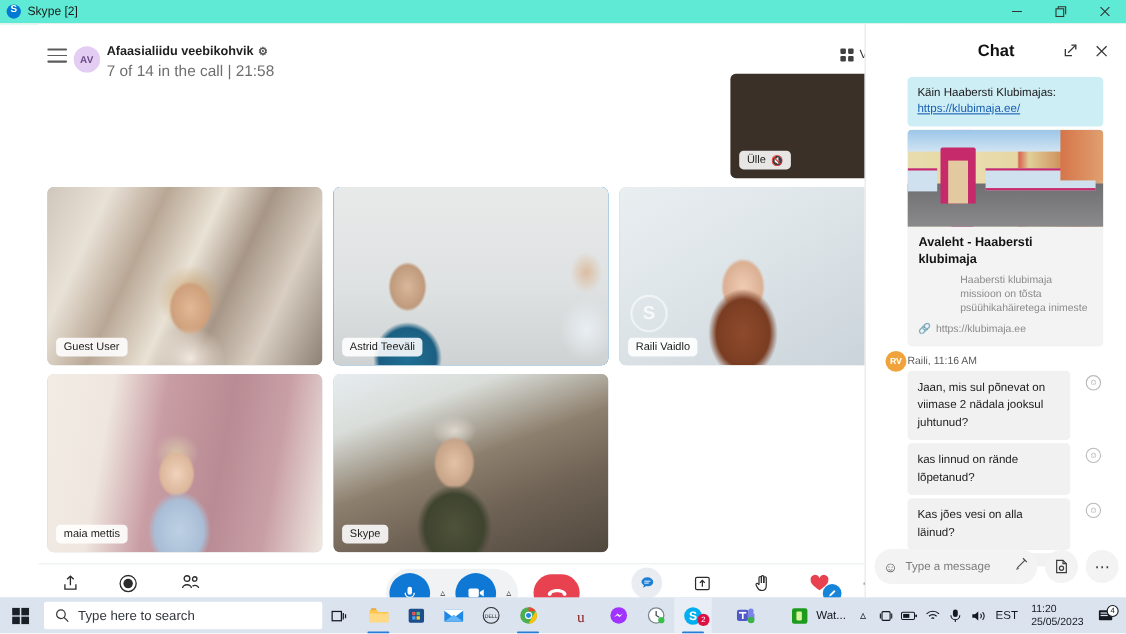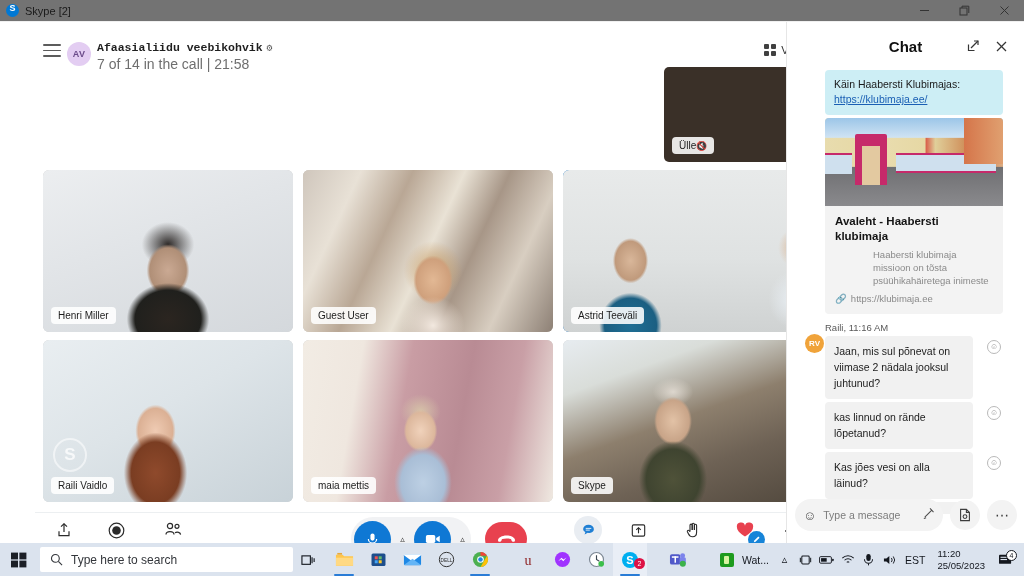--- a/index.html
+++ b/index.html
@@ -7,21 +7,21 @@
     width: 1024px; height: 576px;
     overflow: hidden;
     font-family: "Liberation Sans", sans-serif;
     background: #ffffff;
   }
   .app { position: relative; width: 1024px; height: 576px; background:#fff; }
 
   
   .titlebar {
     position: absolute; top:0; left:0; width:1024px; height:22px;
-    background:#737373; display:flex; align-items:center;
+    background:#5eead4; display:flex; align-items:center;
     border-bottom:1px solid #f0f0f0;
   }
   .tb-icon {
     width:13px; height:13px; margin-left:6px; margin-right:6px;
     background:#0078d4; border-radius:50%;
     position:relative; flex:0 0 auto;
   }
   .tb-icon:after{
     content:"S"; position:absolute; left:0; top:-1px; width:13px;
     text-align:center; font-size:9px; color:#fff; font-weight:bold;
@@ -49,21 +49,21 @@
     display:block; height:1.6px; background:#5c5c5c; margin-bottom:4px; border-radius:1px;
   }
   .grp-avatar {
     position:absolute; left:32px; top:20px; width:24px; height:24px;
     border-radius:50%; background:#e3cdf2; color:#6b4b8a;
     font-size:9px; font-weight:bold; display:flex; align-items:center; justify-content:center;
     letter-spacing:.3px;
   }
   .grp-title {
     position:absolute; left:62px; top:19px; font-size:11.5px; font-weight:bold; color:#1f1f1f;
-    display:flex; align-items:center; gap:4px; white-space:nowrap;font-family:Liberation Mono, monospace;
+    display:flex; align-items:center; gap:4px; white-space:nowrap;
   }
   .grp-gear { font-size:10px; color:#555; }
   .grp-sub {
     position:absolute; left:62px; top:34px; font-size:14px; color:#6e6e6e; white-space:nowrap;
   }
   .view-btn {
     position:absolute; right:16px; top:22px; display:flex; align-items:center; gap:5px;
     font-size:11px; color:#303030; cursor:pointer;
   }
   .grid-ic { display:grid; grid-template-columns:5px 5px; grid-template-rows:5px 5px; gap:2px; }
@@ -71,21 +71,21 @@
 
   
   .self-tile {
     position:absolute; left:629px; top:45px; width:145px; height:95px;
     border-radius:5px; overflow:hidden; background:#3a3028;
   }
   .tile-name {
     position:absolute; left:8px; bottom:8px;
     background:rgba(255,255,255,.88); color:#1c1c1c;
     font-size:10px; padding:3px 7px; border-radius:4px;
-    display:flex; align-items:center; gap:0; max-width:88%;
+    display:flex; align-items:center; gap:5px; max-width:88%;
     white-space:nowrap; overflow:hidden;
   }
   .mute-ic { color:#c4314b; font-size:9px; }
 
   
   .vgrid {
     position:absolute; left:8px; top:148px; width:770px; height:340px;
     display:grid; grid-template-columns:repeat(3,250px); grid-template-rows:162px 162px;
     gap:8px 10px;
   }
@@ -297,32 +297,20 @@
           linear-gradient(90deg,#bcd6c0 0%,#9bbda2 16%,#2f2a24 30%,#3a3128 100%);
       "></div>
       <div class="tile-name">
         <span>Ülle</span>
         <span class="mute-ic">🔇</span>
       </div>
     </div>
 
     <div class="vgrid">
 
-      <div class="vtile">
-        <div class="canvas" style="
-          background:
-            radial-gradient(ellipse 55px 48px at 50% 92%, #2b2520 0%, #20201d 60%, rgba(0,0,0,0) 75%),
-            radial-gradient(ellipse 26px 32px at 50% 62%, #caa993 0%, #b08f77 70%, rgba(0,0,0,0) 82%),
-            radial-gradient(ellipse 35px 30px at 50% 46%, #2e2a28 0%, rgba(46,42,40,0) 75%),
-            linear-gradient(160deg,#eceef0 0%,#e2e5e8 40%,#d4d8dc 100%);
-        "></div>
-        <div class="tile-name">
-          <span>Henri Miller</span>
-        </div>
-      </div>
 
       <div class="vtile">
         <div class="canvas" style="
           background:
             radial-gradient(ellipse 44px 40px at 52% 96%, #f2e8df 0%, rgba(242,232,223,0) 72%),
             radial-gradient(ellipse 24px 30px at 52% 68%, #e2b894 0%, #cfa07c 70%, rgba(0,0,0,0) 82%),
             radial-gradient(ellipse 42px 42px at 52% 62%, #caa26d 0%, rgba(202,162,109,0) 70%),
             linear-gradient(115deg,#cfc6bc 0%,#e8e1d6 18%,#b9a795 34%,#e9e2d5 50%,#a79687 64%,#d8cec1 80%,#8d8075 100%),
             #d3ccc3;
         "></div>
@@ -547,21 +535,21 @@
           <div class="card-u">
             <span>🔗</span>
             <span>https://klubimaja.ee</span>
           </div>
         </div>
       </div>
 
       <div class="sender">Raili, 11:16 AM</div>
 
       <div style="position:relative;">
-        <div class="av-rv" style="top:-18px;margin-top:16px;">RV</div>
+        <div class="av-rv" style="top:-18px;">RV</div>
 
         <div class="bubble-in">
           <span>Jaan, mis sul põnevat on viimase 2 nädala jooksul juhtunud?</span>
           <span class="emo">☺</span>
         </div>
 
         <div class="bubble-in">
           <span>kas linnud on rände lõpetanud?</span>
           <span class="emo">☺</span>
         </div>

